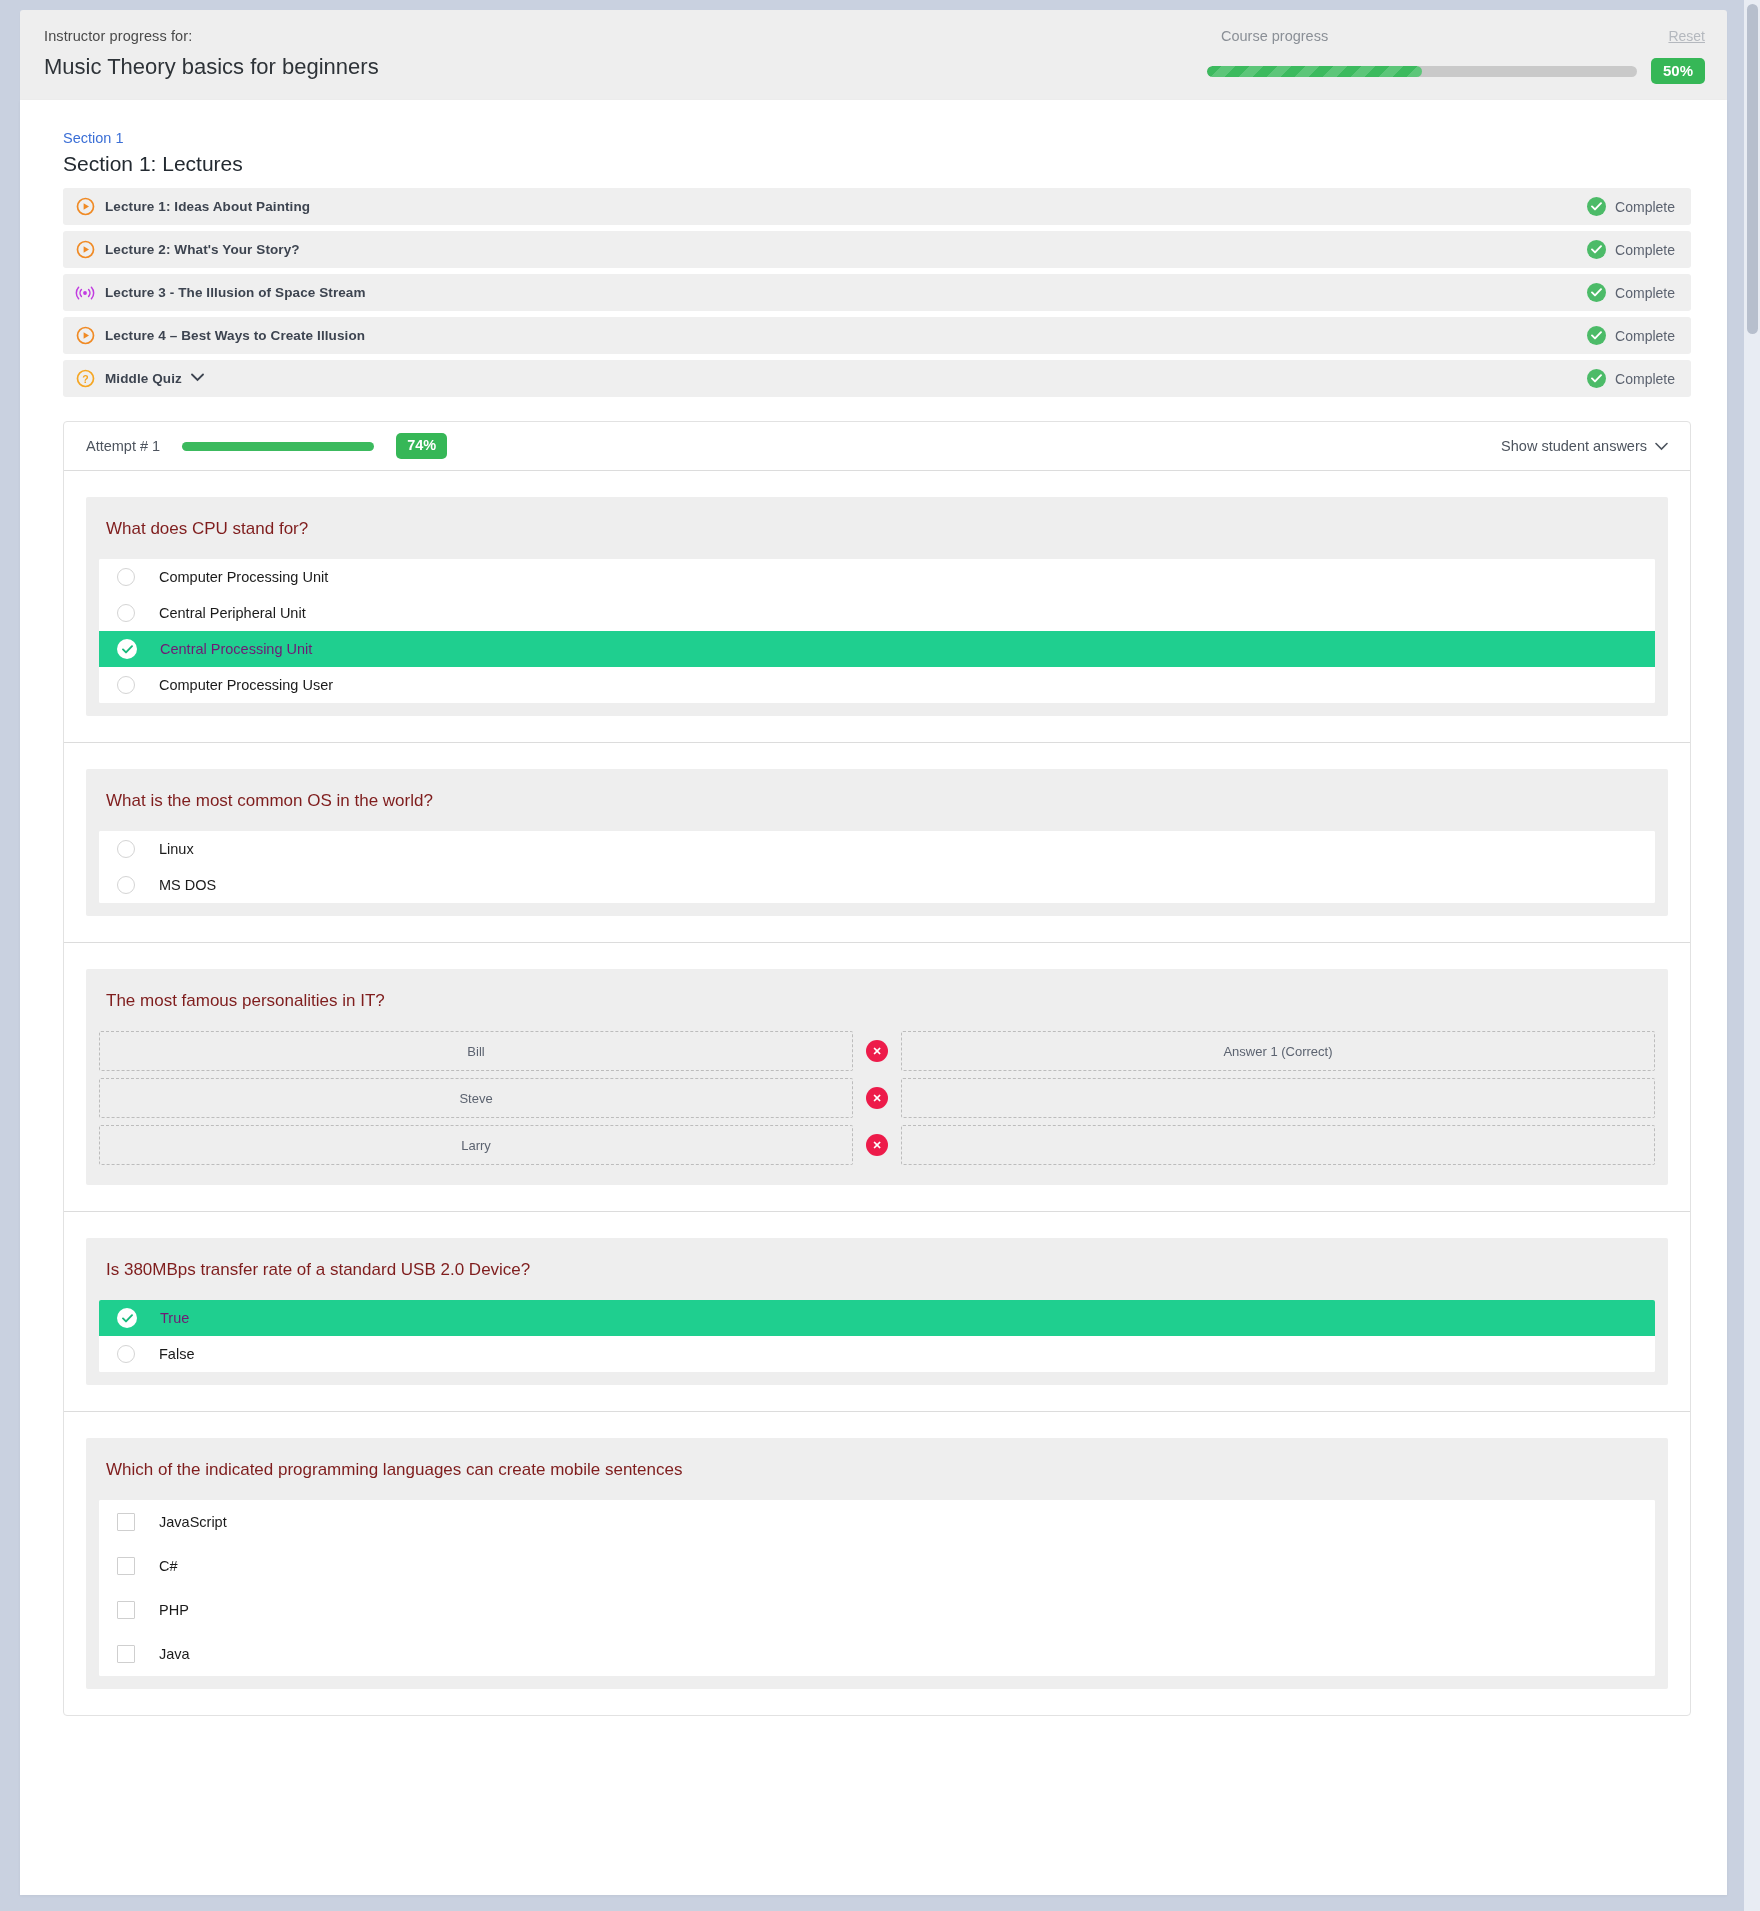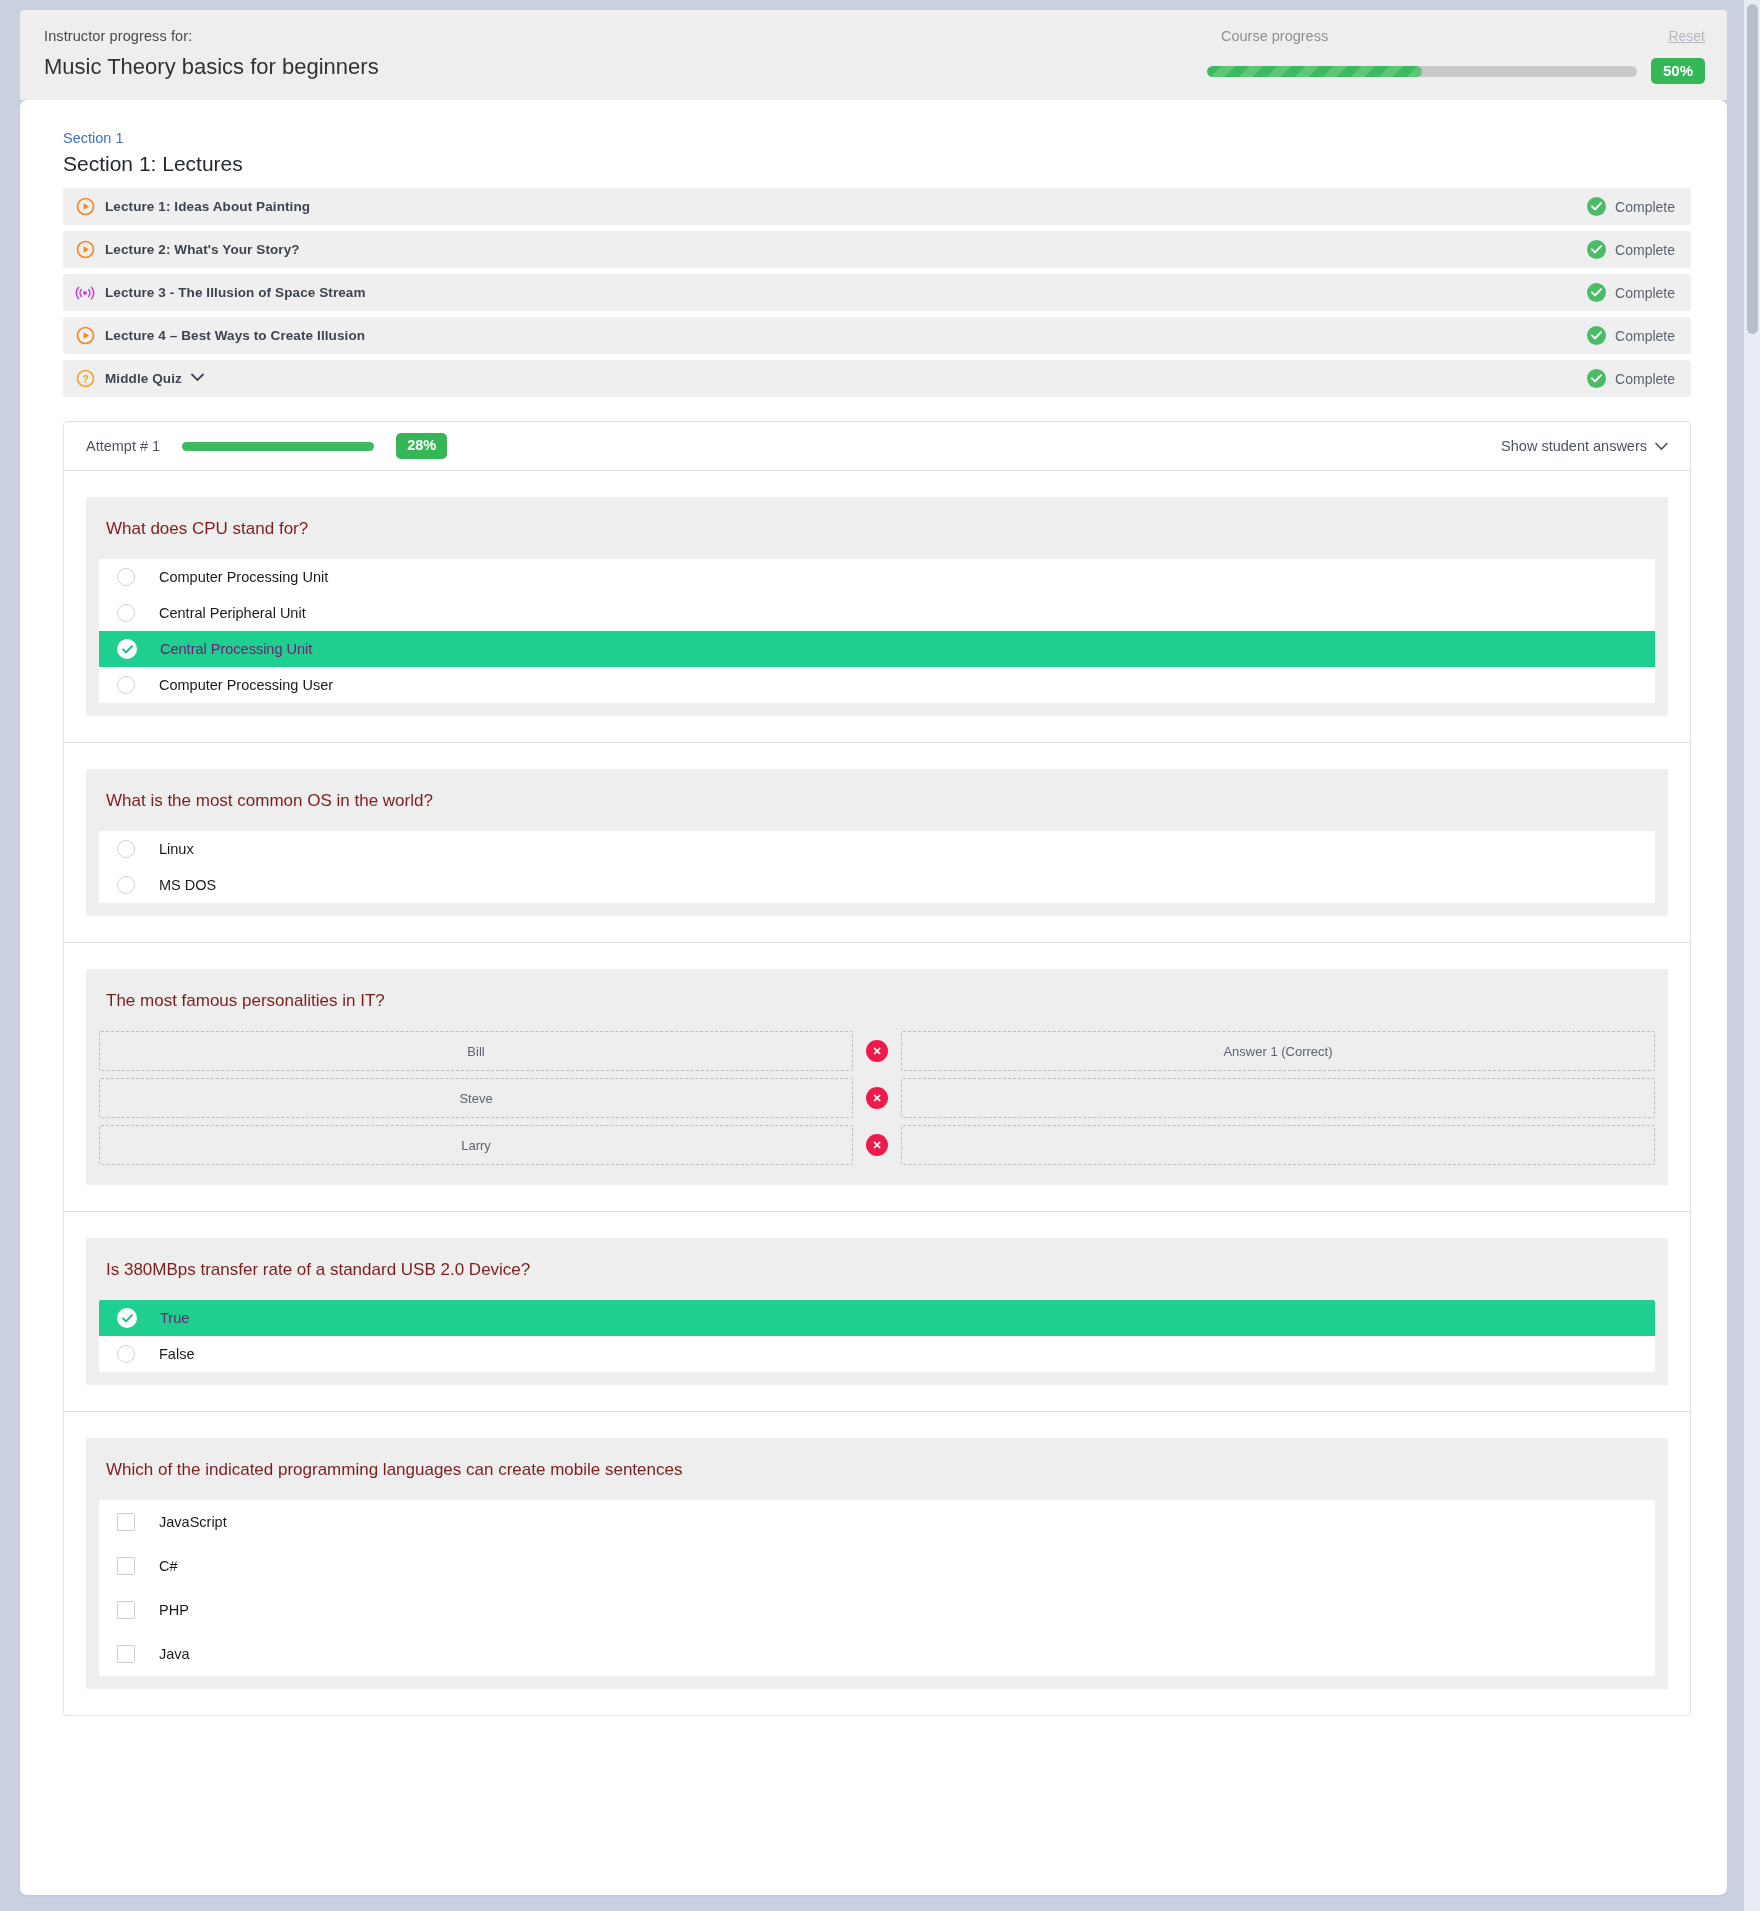--- a/index.html
+++ b/index.html
@@ -103,21 +103,21 @@
     min-width: 54px;
     text-align: center;
   }
 
   
   .card {
     position: absolute;
     left: 20px; top: 100px; right: 33px;
     min-height: 1795px;
     background: #ffffff;
-    border-radius: 7px;
+    border-radius: 0;
     padding: 30px 36px 0 36px;
     box-shadow: 0 1px 3px rgba(0,0,0,.05);
   }
 
   .sec-eyebrow {
     color: #3b6fd6;
     font-size: 14.5px;
     margin-left: 7px;
   }
   .sec-title {
@@ -452,21 +452,21 @@
             </span>
             <span class="complete-txt">Complete</span>
           </span>
         </div>
       </div>
 
     <div class="attempt-panel">
       <div class="attempt-bar">
         <span class="attempt-label">Attempt # 1</span>
         <div class="attempt-track"></div>
-        <div class="attempt-badge">28%</div>
+        <div class="attempt-badge">74%</div>
         <div class="attempt-spacer"></div>
         <div class="show-answers">
           <span>Show student answers</span>
           <span>
             <svg width="13" height="9" viewBox="0 0 13 9">
                 <path d="M1 1.5 L6.5 7 L12 1.5" stroke="#4d545e" stroke-width="1.6" fill="none" stroke-linecap="round"></path>
               </svg>
           </span>
         </div>
       </div>

